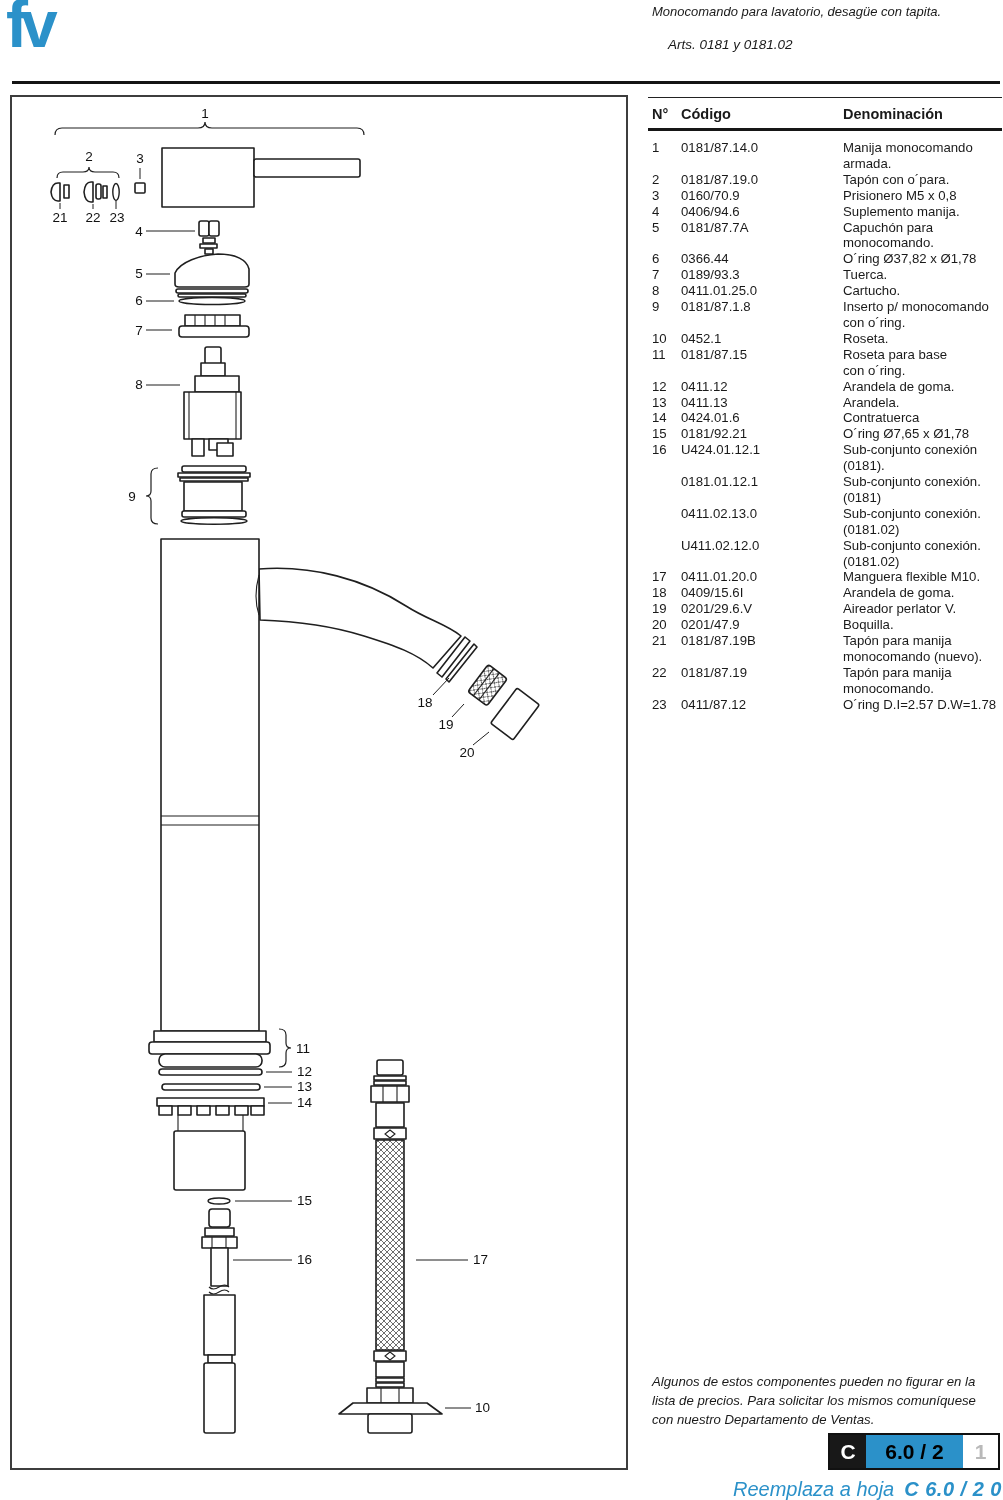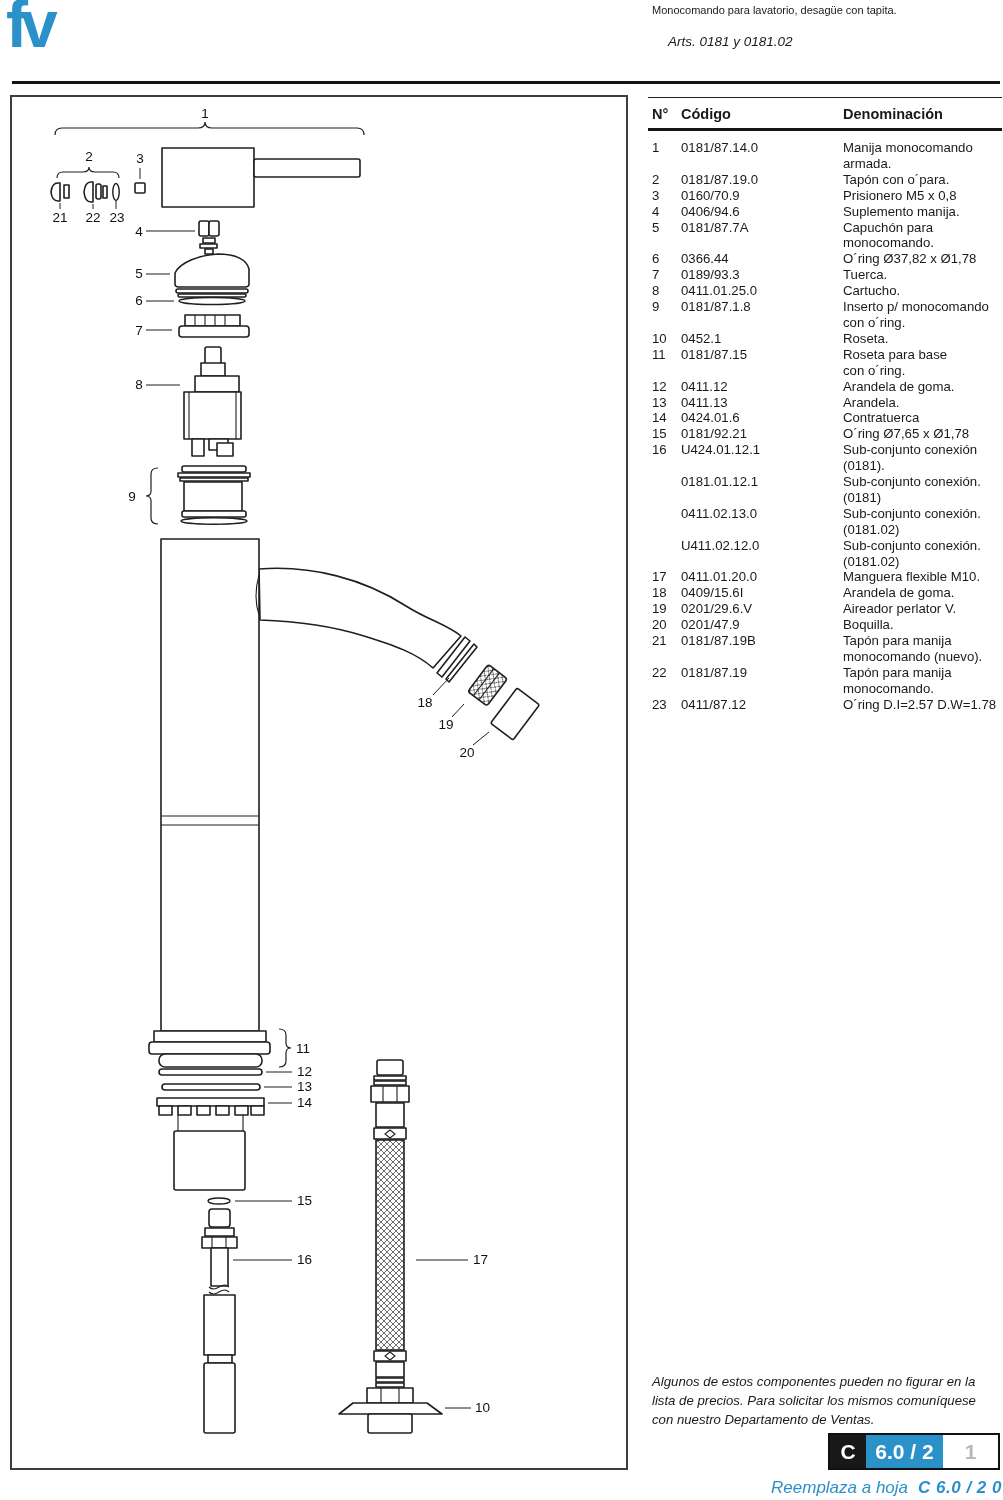--- a/index.html
+++ b/index.html
@@ -7,21 +7,21 @@
     width:1003px; height:1500px; position:relative; background:#ffffff;
     font-family:"Liberation Sans", sans-serif; color:#1a1a1a; overflow:hidden;
   }
   
   .logo {
     position:absolute; left:6px; top:-14px;
     font-size:66px; font-weight:bold; letter-spacing:-7px; color:#2b91c9;
   }
   .header-text { position:absolute; left:652px; top:4px; width:350px; }
   .title   { font-size:18px; font-weight:bold; margin:0 0 7px 0; }
-  .subtitle{ font-size:11px; margin:0 0 18px 0; }
+  .subtitle{ font-size:13px; font-style:italic; margin:0 0 18px 0; }
   .arts    { font-size:13.5px; font-style:italic; margin:16px; }
   .top-rule { position:absolute; left:12px; top:81px; width:988px; height:3px; background:#141414; }
 
   
   .diagram-frame {
     position:absolute; left:10px; top:95px; width:618px; height:1375px;
     border:2px solid #3d3d3d; box-sizing:border-box; background:#fff;
   }
   .diagram-frame svg { display:block; width:100%; height:100%; }
   .part   { fill:#ffffff; stroke:#1f1f1f; stroke-width:1.6; stroke-linejoin:round; }
@@ -49,25 +49,25 @@
     position:absolute; left:652px; top:1372px; width:350px;
     font-size:13.2px; font-style:italic; line-height:19px; white-space:pre-line;
   }
   .sheet-badge {
     position:absolute; left:828px; top:1433px; width:172px; height:37px;
     border:2.5px solid #111; box-sizing:border-box; display:flex;
     font-weight:bold; font-size:21px;
   }
   .sheet-badge .cell { display:flex; align-items:center; justify-content:center; }
   .cell-series { width:36px; background:#181818; color:#ffffff; }
-  .cell-number { width:77px; background:#2b91c9; color:#ffffff; }
+  .cell-number { width:97px; background:#2b91c9; color:#000000; }
   .cell-rev    { flex:1; background:#ffffff; color:#b9b9b9; }
   .replaces {
     position:absolute; left:652px; top:1478px; width:350px; text-align:right;
-    color:#2b91c9; font-size:17px; font-style:italic;
+    color:#2b91c9; font-size:20px; font-style:italic;
   }
   .replaces .ref { font-weight:bold; margin-left:10px; letter-spacing:0.5px; }
 </style>
 </head>
 <body>
 
 <div class="logo">fv</div>
 <div class="header-text">
   <p class="subtitle">Monocomando para lavatorio, desagüe con tapita.</p>
   <p class="arts">Arts. 0181 y 0181.02</p>

